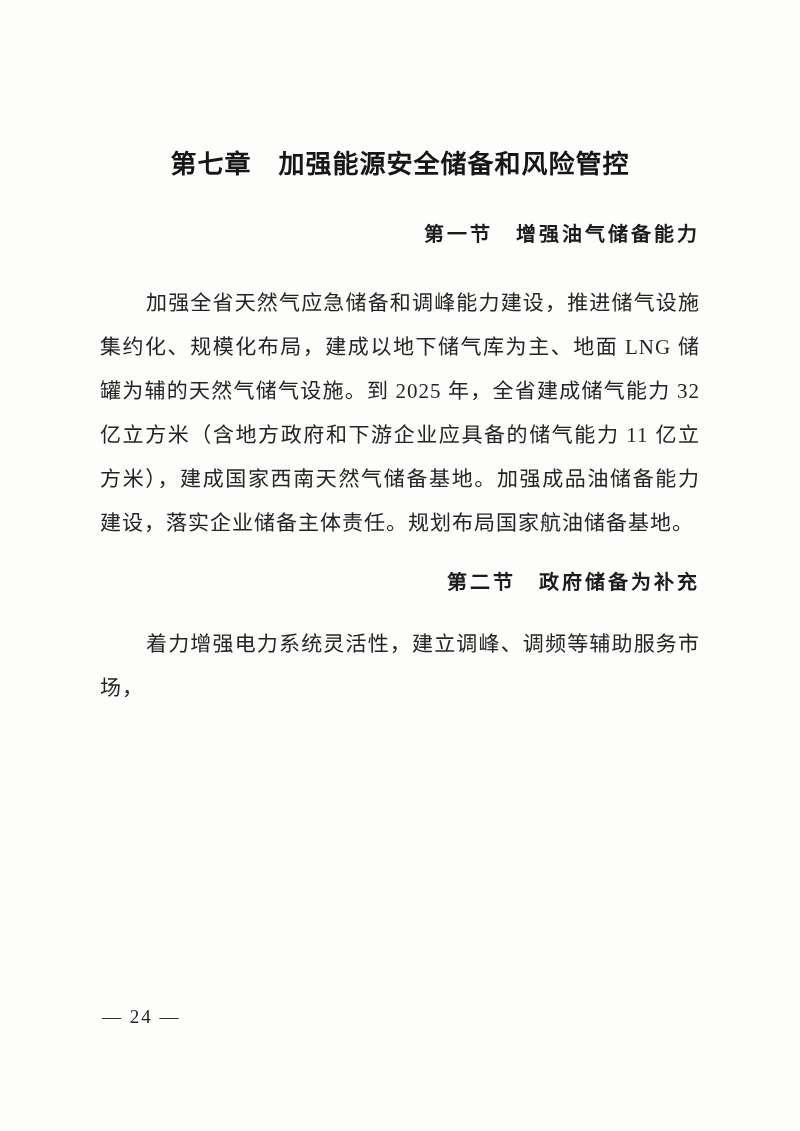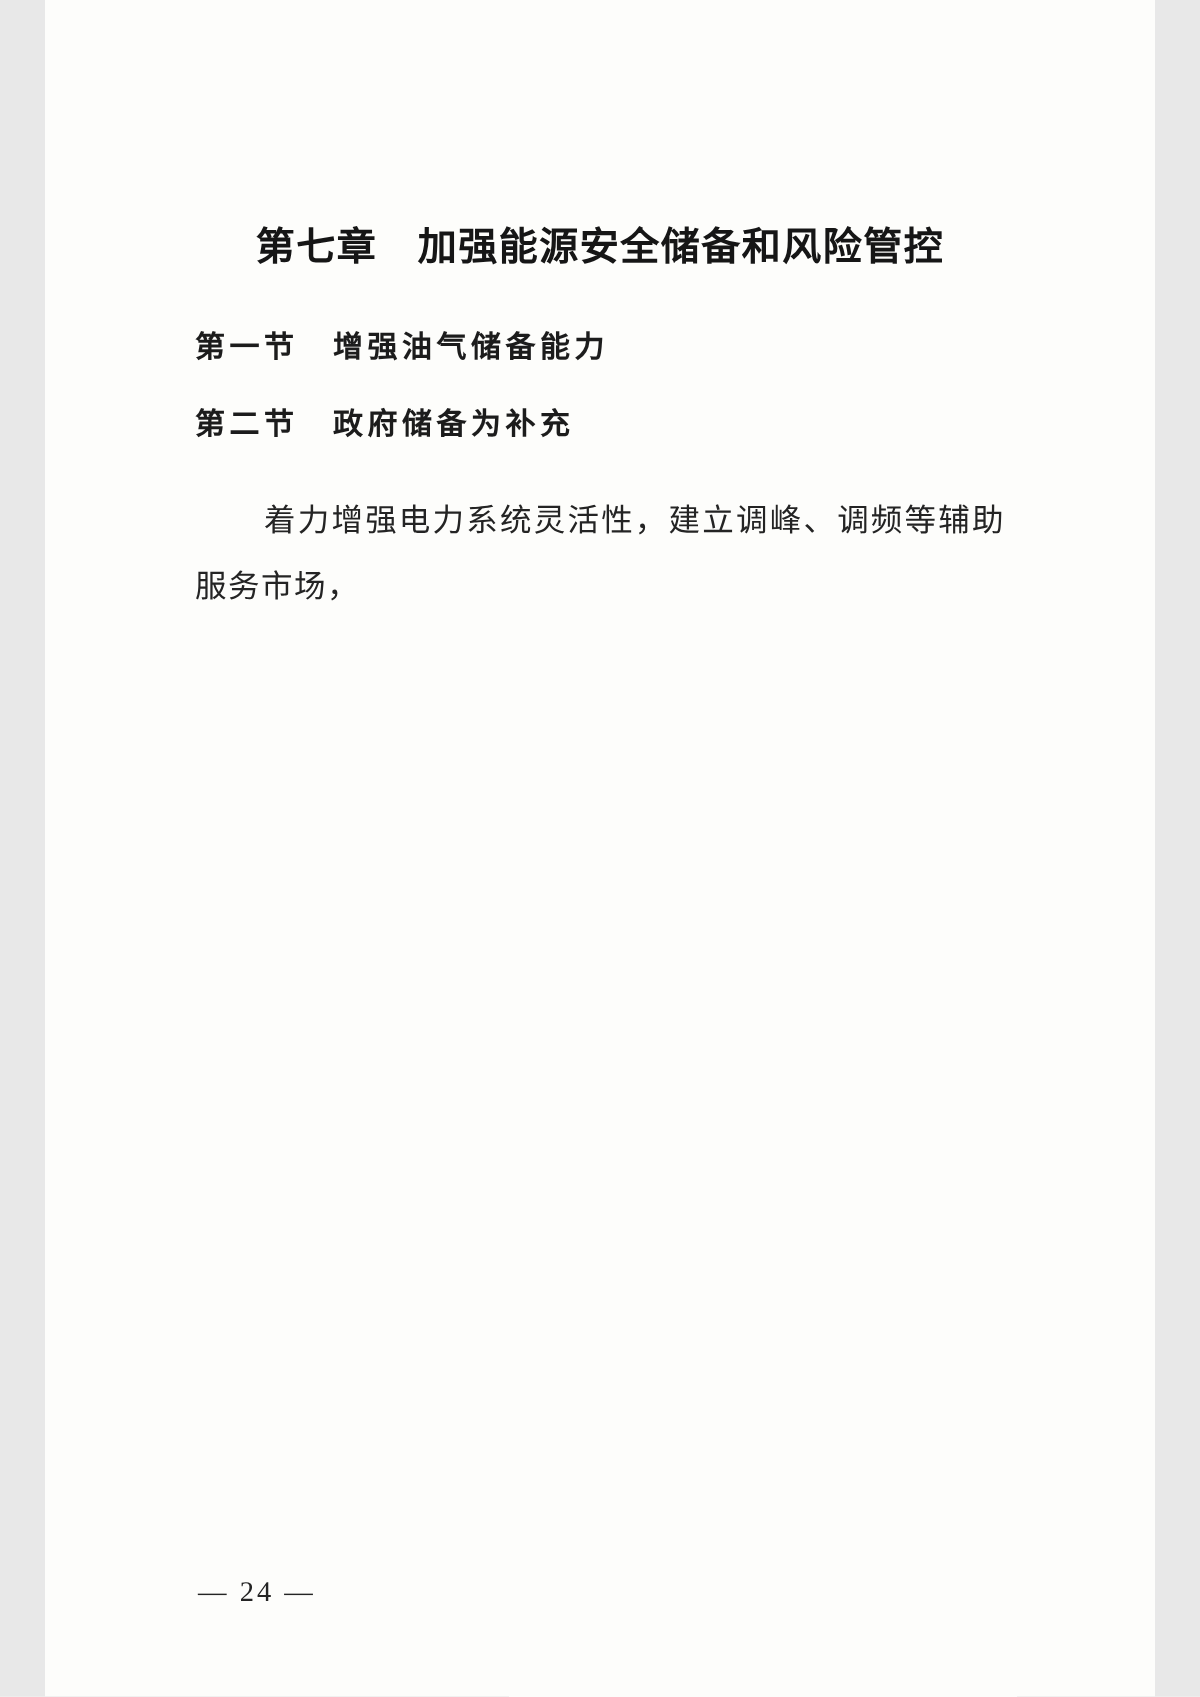--- a/index.html
+++ b/index.html
@@ -2,21 +2,21 @@
 <html lang="zh-CN"><head>
 <meta charset="utf-8">
 <style>
   html, body {
     margin: 0;
     padding: 0;
     background: #e8e8e8;
   }
   .page {
     position: relative;
-    width: 740px;
+    width: 800px;
     height: 1131px;
     margin: 0 auto;
     background: #fdfdfb;
     overflow: hidden;
     box-sizing: border-box;
     color: #1f1f1f;
   }
   .content {
     padding: 0 100px;
   }
@@ -25,25 +25,25 @@
     padding-top: 147px;
     font-family: "Liberation Sans", "DejaVu Sans", sans-serif;
     font-size: 26px;
     line-height: 34px;
     font-weight: 700;
     text-align: center;
     letter-spacing: 1px;
     color: #161616;
   }
   .section-heading {
-    font-family: Liberation Mono, monospace;
+    font-family: Liberation Sans, sans-serif;
     font-size: 20px;
     line-height: 28px;
     font-weight: 700;
-    text-align: left;
+    text-align: right;
     letter-spacing: 3px;
     color: #1c1c1c;
   }
   .section-heading.s1 { margin: 39px 0 0 0; }
   .section-heading.s2 { margin: 23px 0 0 0; }
   .section-heading.s3 { margin: 25px 0 0 0; }
   .para {
     font-family: "Liberation Serif", "DejaVu Serif", serif;
     font-size: 21px;
     line-height: 44px;
@@ -52,37 +52,38 @@
     text-justify: inter-character;
     text-indent: 46px;
     color: #242424;
   }
   .para.p1 { margin: 33px 0 0 0; }
   .para.p2 { margin: 33px 0 0 0; }
   .para.p3 { margin: 26px 0 0 0; }
   .page-number {
     position: absolute;
     left: 102px;
-    top: 1051px;
+    top: 1006px;
     font-family: "Liberation Serif", "DejaVu Serif", serif;
     font-size: 19px;
     letter-spacing: 2px;
     color: #242424;
   }
 </style>
 </head>
 <body>
 
 <div class="page">
   <div class="content">
 
     <h1 class="chapter-title">第七章　加强能源安全储备和风险管控</h1>
 
     <h2 class="section-heading s1">第一节　增强油气储备能力</h2>
 
+    <p class="para p1">加强全省天然气应急储备和调峰能力建设，推进储气设施集约化、规模化布局，建成以地下储气库为主、地面 LNG 储罐为辅的天然气储气设施。到 2025 年，全省建成储气能力 32 亿立方米（含地方政府和下游企业应具备的储气能力 11 亿立方米），建成国家西南天然气储备基地。加强成品油储备能力建设，落实企业储备主体责任。规划布局国家航油储备基地。</p>
 
     <h2 class="section-heading s2">第二节　政府储备为补充</h2>
 
 
 
     <p class="para p3">着力增强电力系统灵活性，建立调峰、调频等辅助服务市场，</p>
 
   </div>
 
   <div class="page-number">— 24 —</div>

